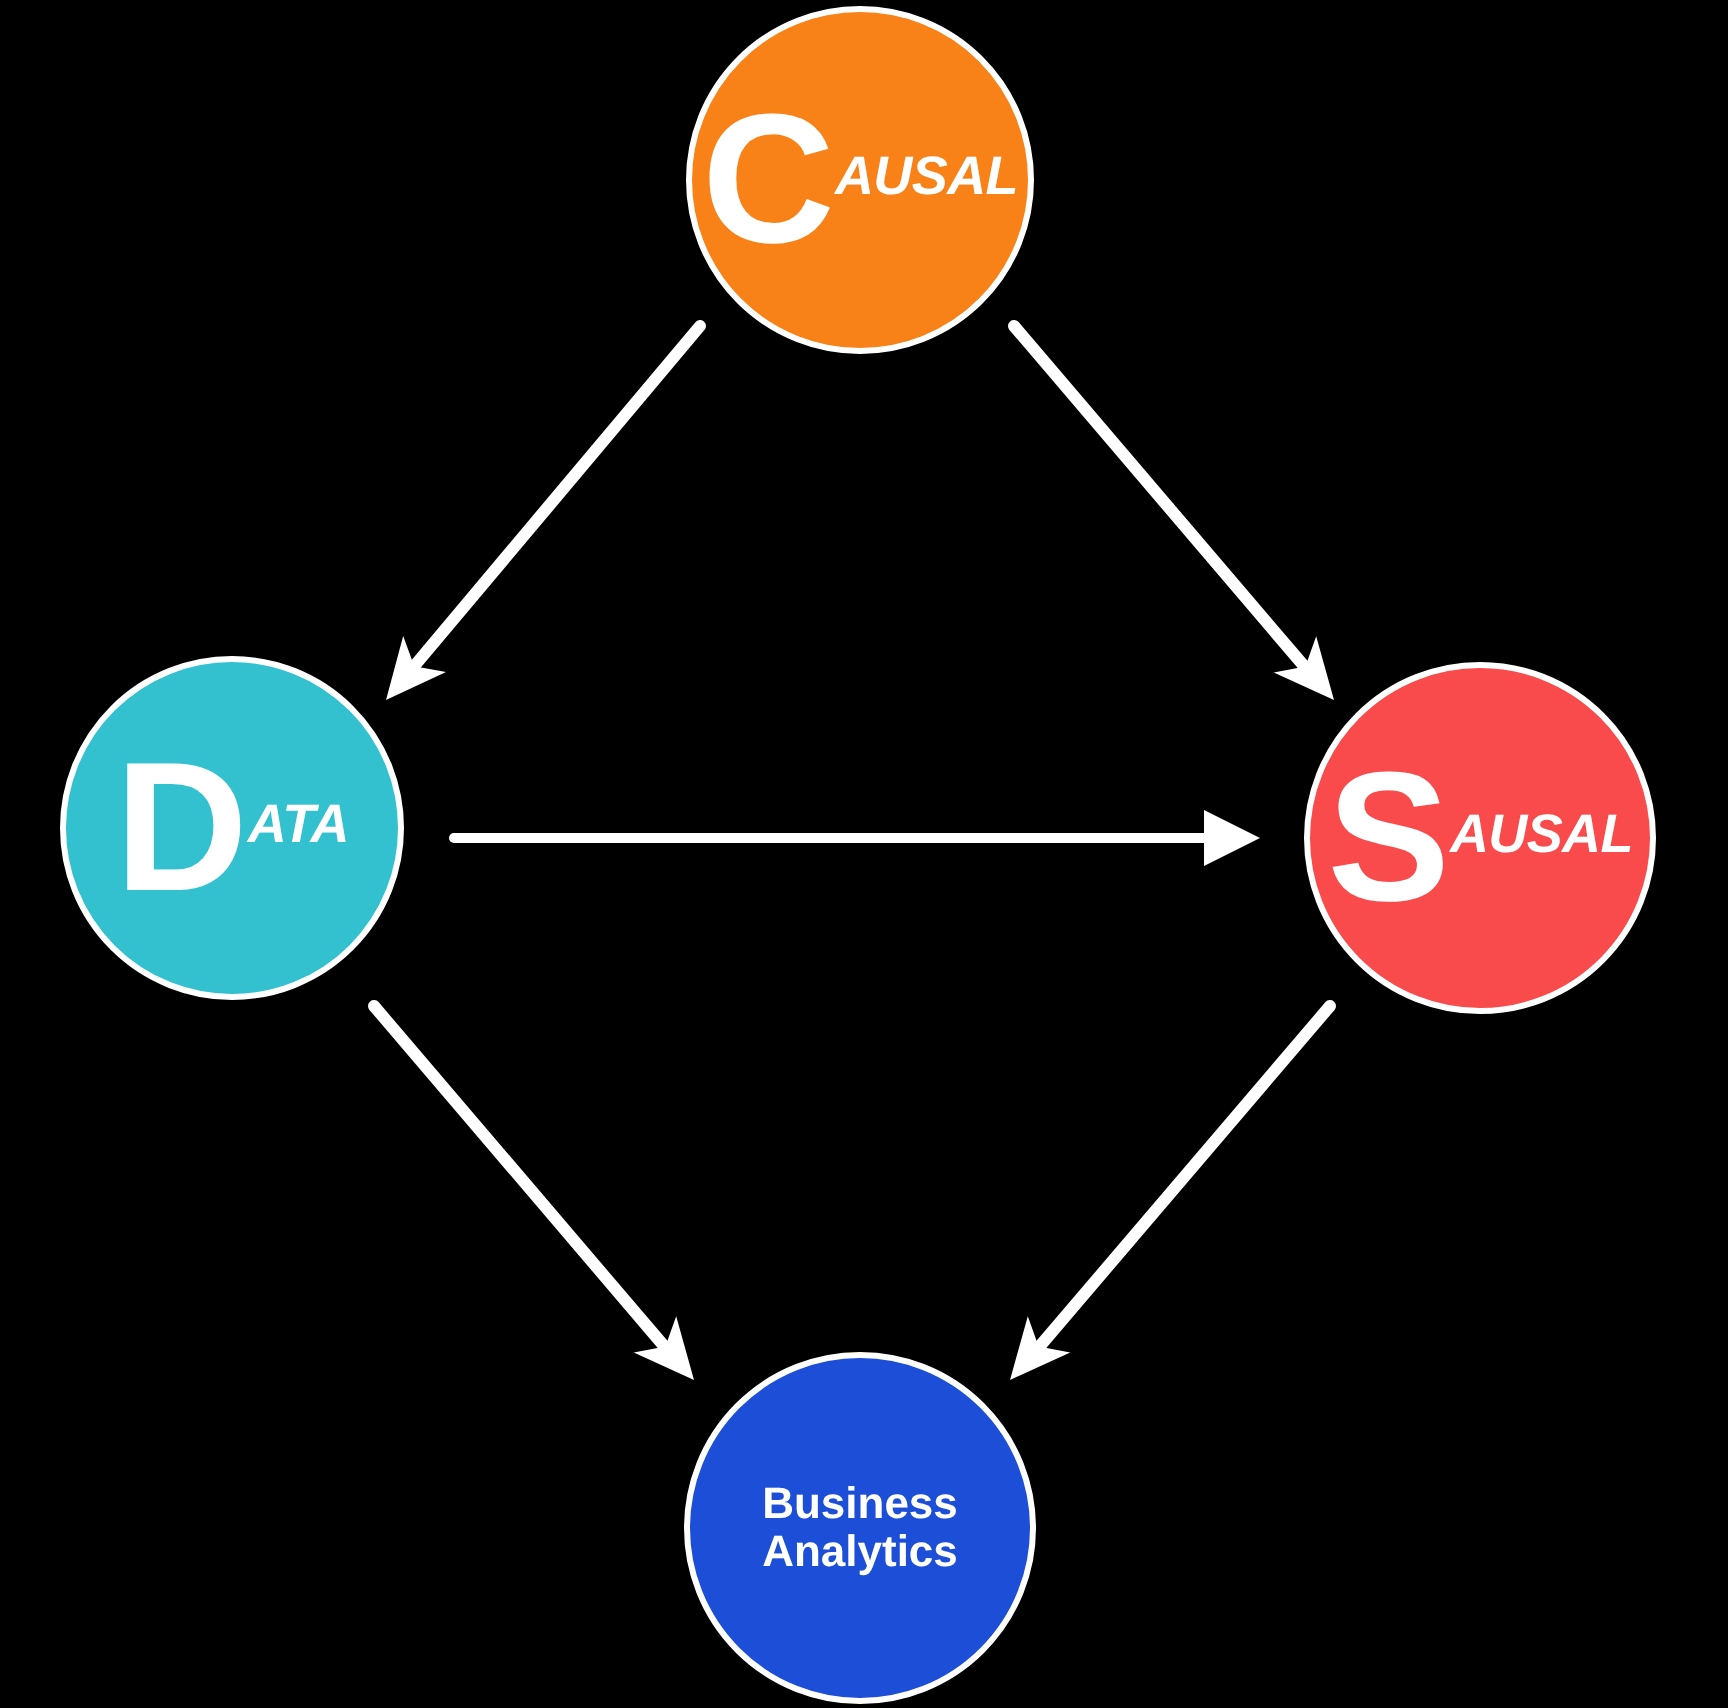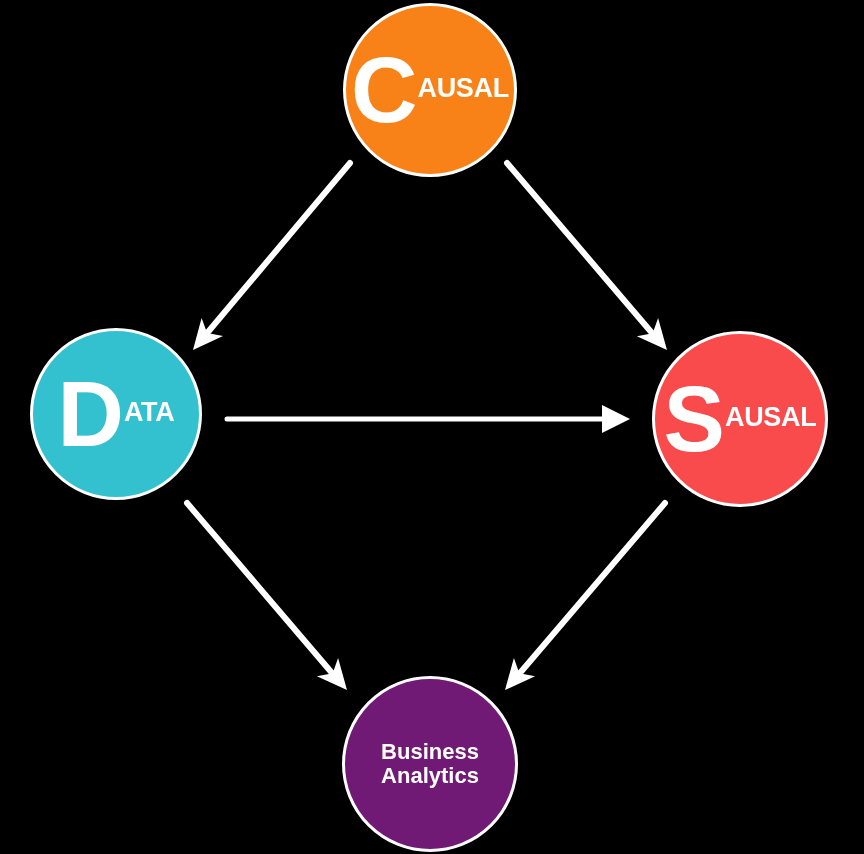--- a/index.html
+++ b/index.html
@@ -59,20 +59,21 @@
     font-weight: 700;
     line-height: 1;
   }
   .wordmark .initial {
     font-size: 92px;
   }
   .wordmark .rest {
     font-size: 27px;
     letter-spacing: -0.3px;
     transform: translateY(-2px);
+    font-style: italic;
   }
   .biz-label {
     font-weight: 700;
     font-size: 22px;
     line-height: 24px;
     text-align: center;
   }
 </style>
 </head>
 <body>
@@ -116,20 +117,20 @@
     </div>
   </div>
 
   <div class="node" id="node-science" style="background-color: rgb(249, 75, 75); border-color: rgb(255, 255, 255); color: rgb(255, 255, 255);">
     <div class="wordmark">
       <span class="initial">S</span>
       <span class="rest">AUSAL</span>
     </div>
   </div>
 
-  <div class="node" id="node-business" style="background-color: #701a75; border-color: rgb(255, 255, 255); color: rgb(255, 255, 255);">
+  <div class="node" id="node-business" style="background-color: #1d4ed8; border-color: rgb(255, 255, 255); color: rgb(255, 255, 255);">
     <div class="biz-label">
       <div>Business</div>
       <div>Analytics</div>
     </div>
   </div>
 
 </div>
 
 </body></html>

